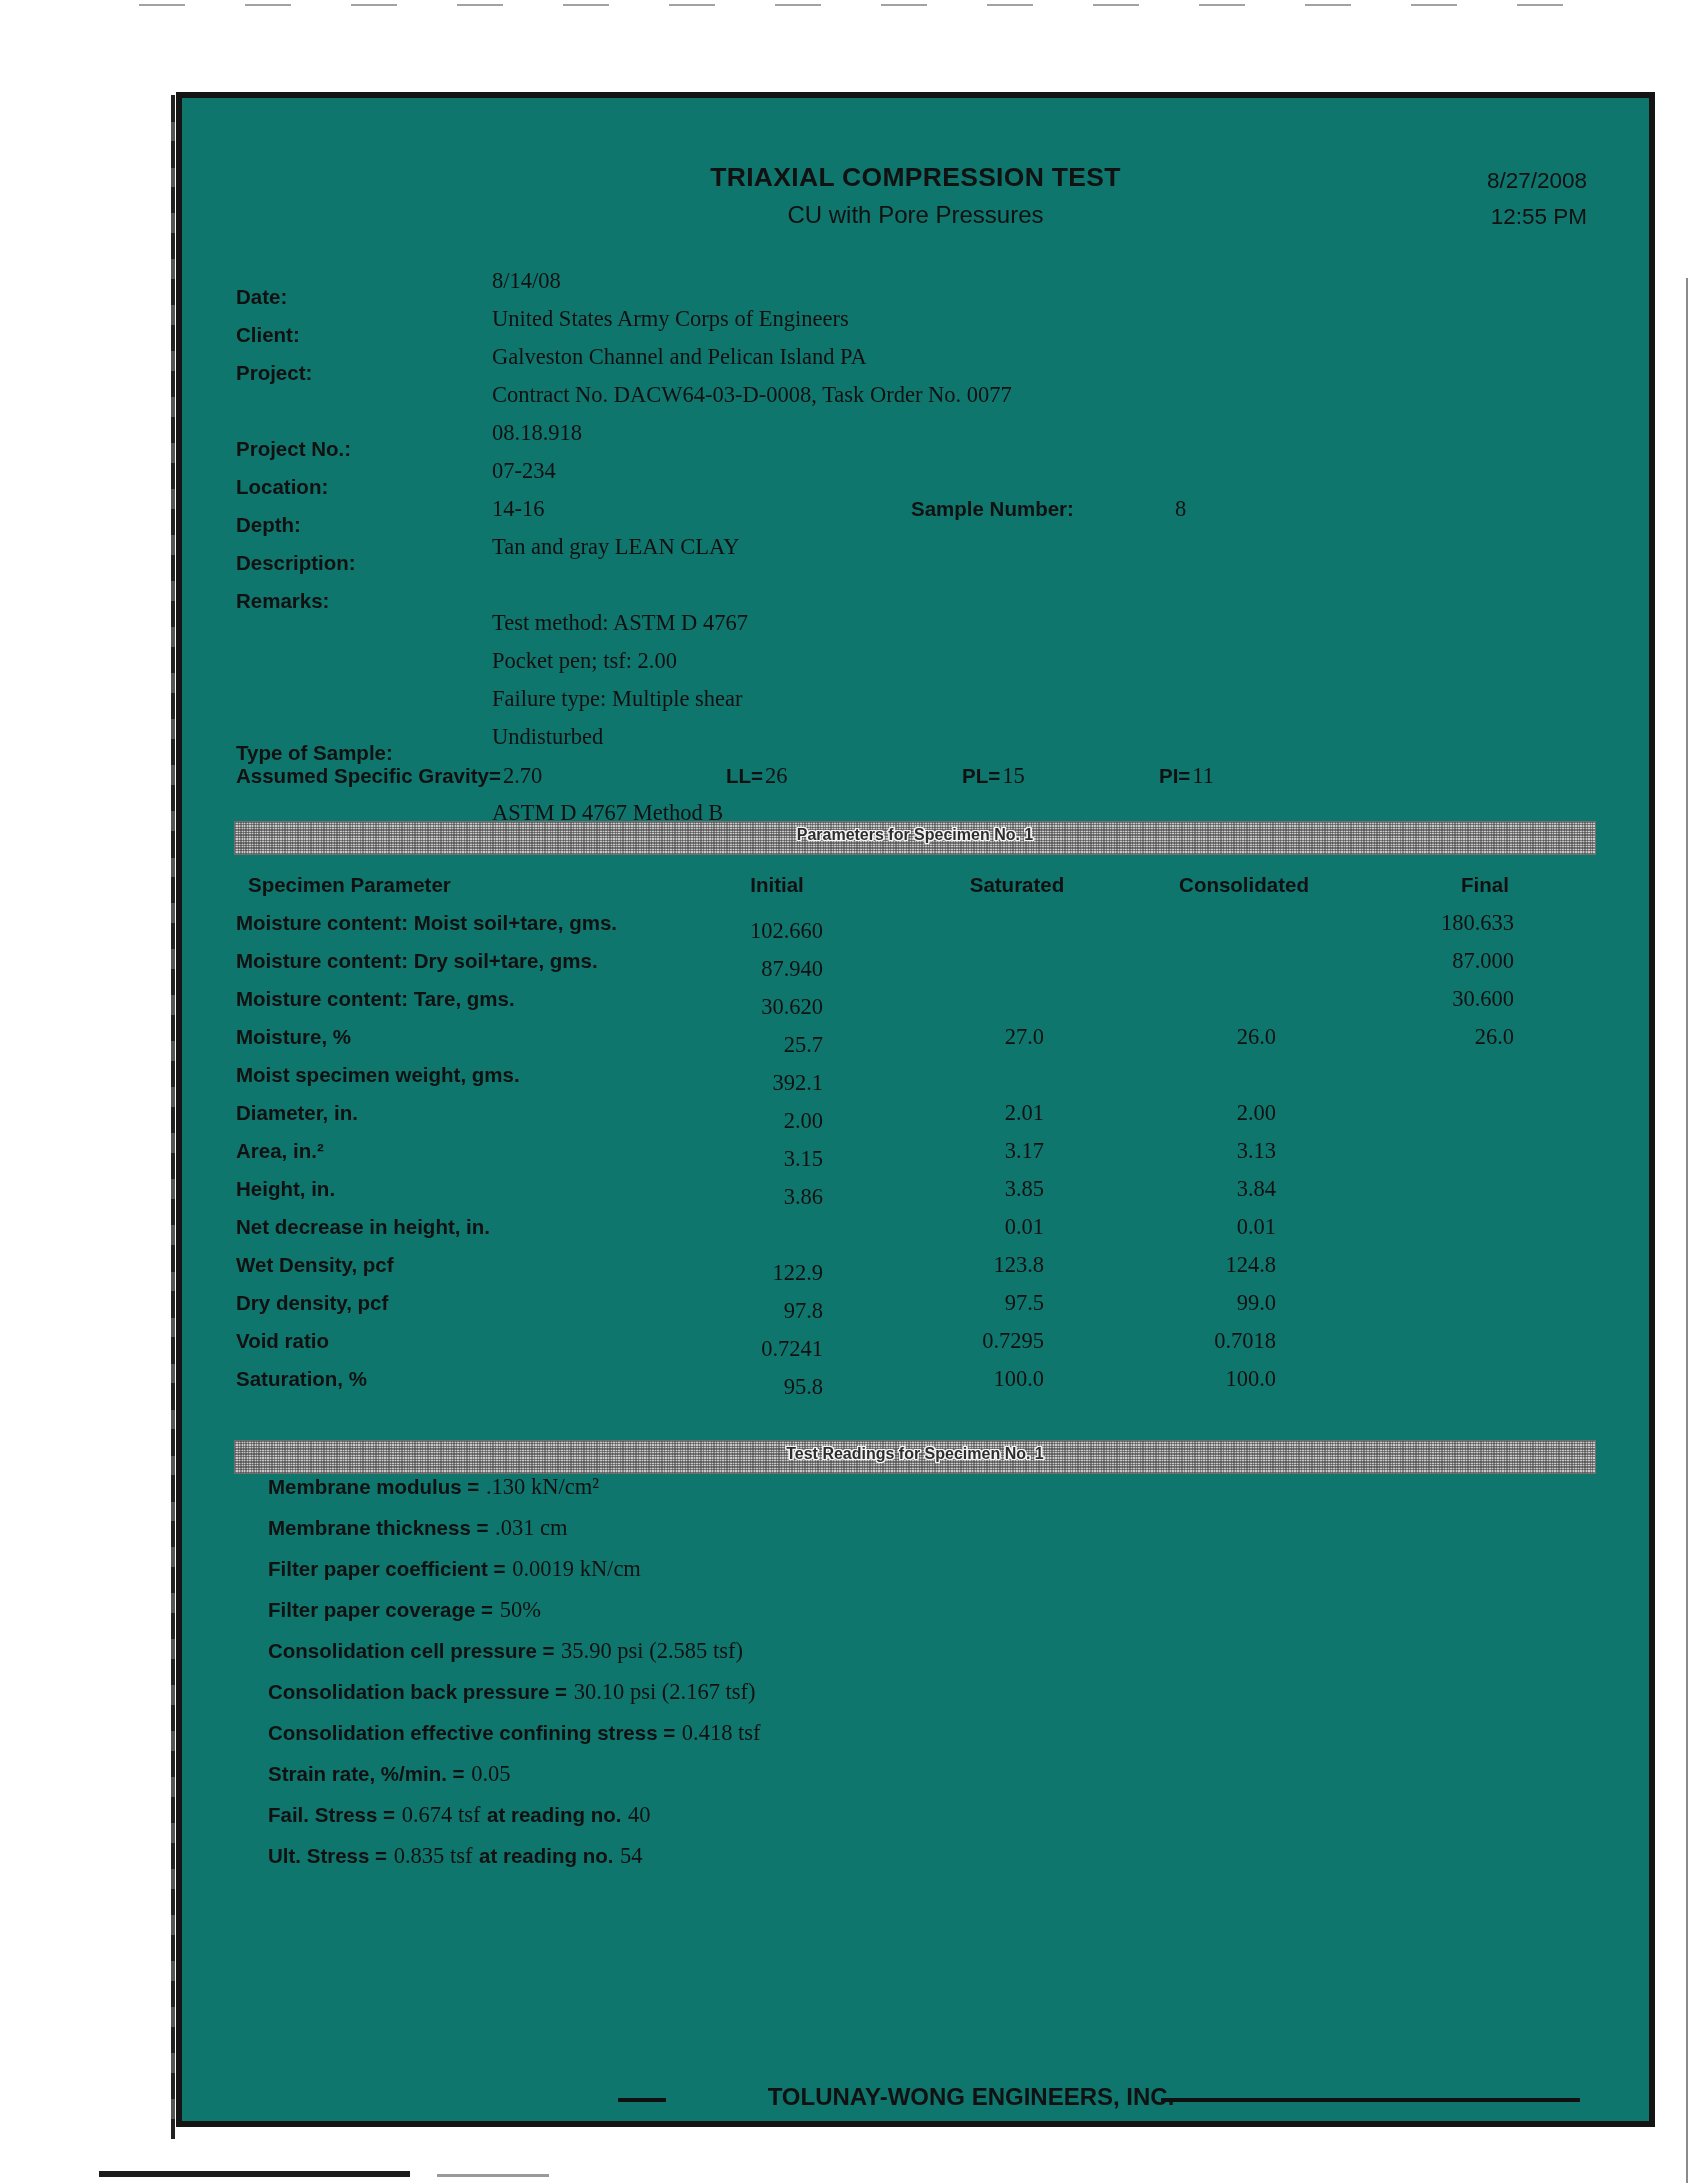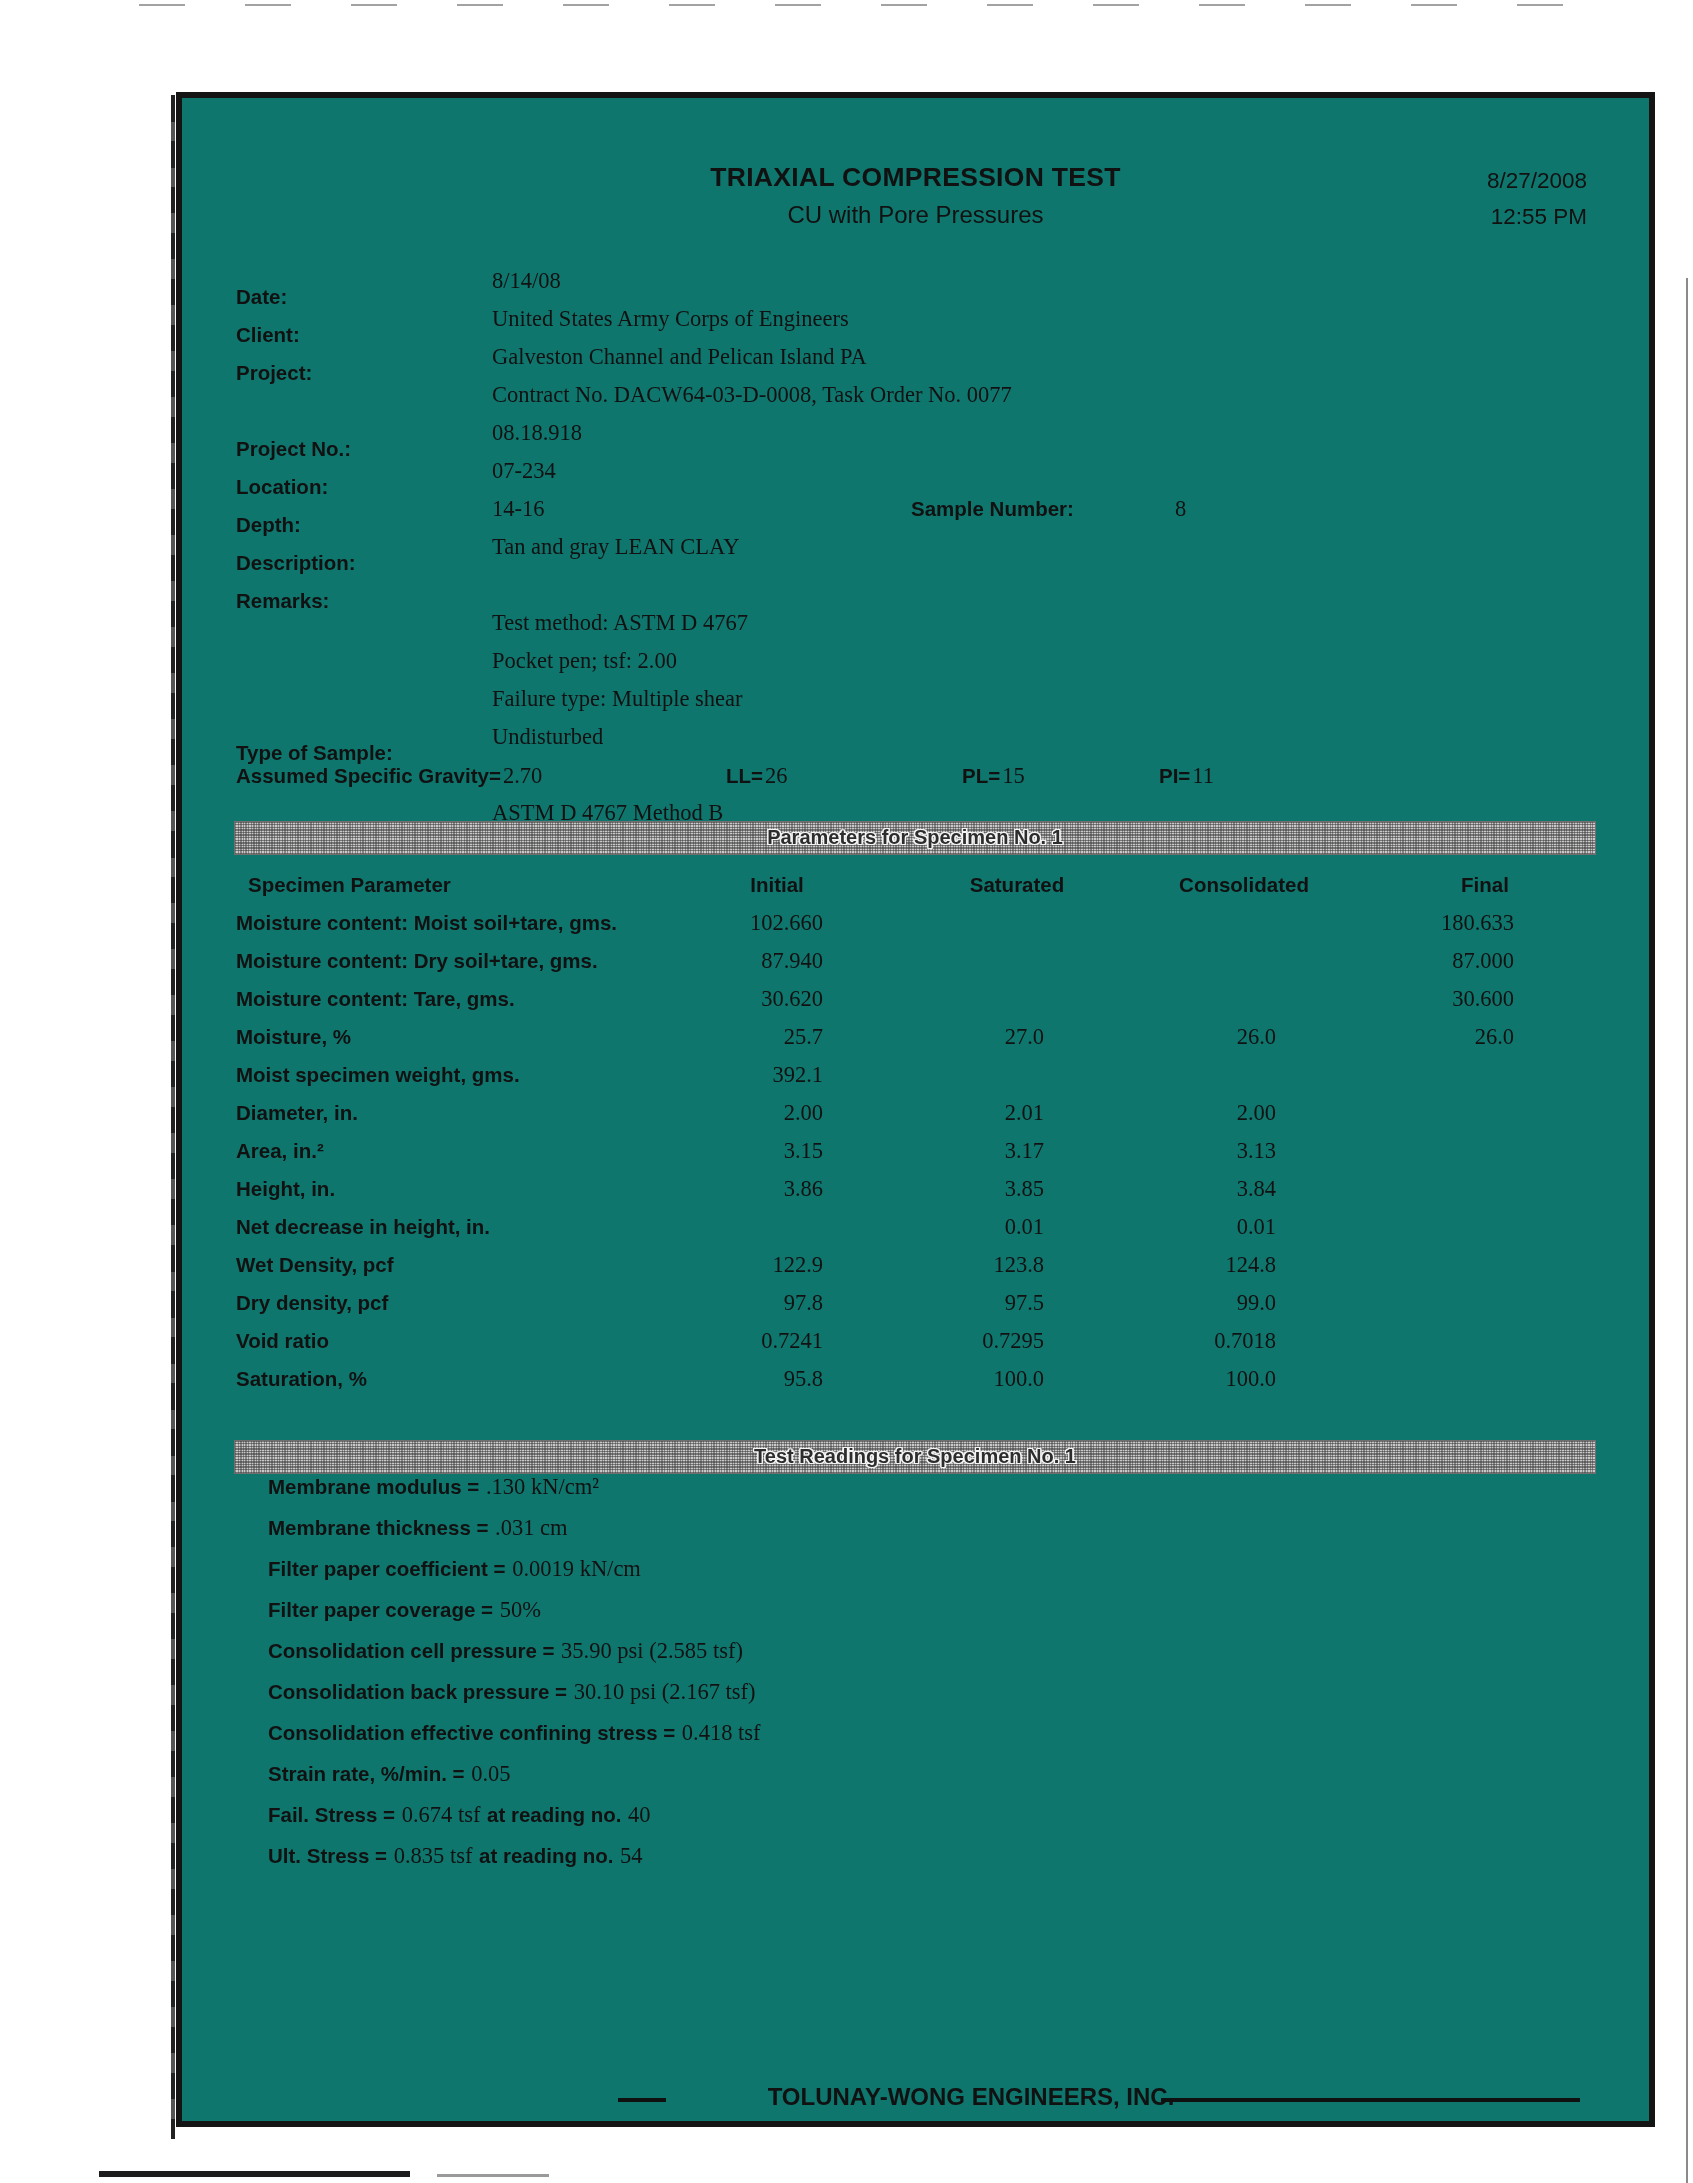--- a/index.html
+++ b/index.html
@@ -38,39 +38,39 @@
   .pair .s{font-family:"Liberation Serif",serif;font-size:22.5px;margin-left:2px;}
   .pos-ll{left:490px;} .pos-pl{left:726px;} .pos-pi{left:923px;}
 
   
   .banner{position:absolute;left:52px;width:1360px;height:32px;
           background-color:#c9c9c9;border:0.7px solid #6f6f6f;
           background-image:
             repeating-linear-gradient(0deg,rgba(55,55,55,.55) 0 1.3px,transparent 1.3px 2.6px),
             repeating-linear-gradient(90deg,rgba(55,55,55,.45) 0 1.3px,transparent 1.3px 2.6px);
           text-align:center;}
-  .banner span{display:inline-block;margin-top:4px;font-weight:bold;font-size:20px;color:#2d2d2d;
+  .banner span{display:inline-block;margin-top:4px;font-weight:bold;font-size:16px;color:#2d2d2d;
           text-shadow:1.3px 0 #f4f4f4,-1.3px 0 #f4f4f4,0 1.3px #f4f4f4,0 -1.3px #f4f4f4,
                       1.3px 1.3px #f4f4f4,-1.3px -1.3px #f4f4f4,1.3px -1.3px #f4f4f4,-1.3px 1.3px #f4f4f4;}
   .banner1{top:723px;} .banner2{top:1342px;}
 
   
   .ptable{position:absolute;left:0;top:775px;width:1467px;}
   .phead{position:relative;height:38px;}
   .phead span{position:absolute;top:0;font-weight:bold;font-size:20.5px;}
   .h-label{left:66px;}
   .h-initial{left:529px;width:132px;text-align:center;}
   .h-sat{left:769px;width:132px;text-align:center;}
   .h-con{left:996px;width:132px;text-align:center;}
   .h-fin{left:1237px;width:132px;text-align:center;}
   .prow{position:relative;height:38px;}
   .p-label{position:absolute;left:54px;top:0;font-weight:bold;font-size:20.5px;white-space:nowrap;}
   .p-num{position:absolute;top:-1.3px;width:132px;text-align:right;
          font-family:"Liberation Serif",serif;font-size:22.5px;}
-  .c-initial{left:509px;} .c-sat{left:730px;} .c-con{left:962px;} .c-fin{left:1200px;}
+  .c-initial{left:509px;margin-top:8px;} .c-sat{left:730px;} .c-con{left:962px;} .c-fin{left:1200px;}
 
   
   .readings{position:absolute;left:54px;top:1376px;width:1363px;}
   .rline{height:41px;white-space:nowrap;}
   .rline .b{font-weight:bold;font-size:20.5px;margin-left:32px;}
   .rline .s{font-family:"Liberation Serif",serif;font-size:22.5px;margin-left:6.6px;}
   .rline .b2{margin-left:6.6px;}
 
   
   .footer{position:absolute;left:0;top:1985px;width:1578px;height:33px;}

